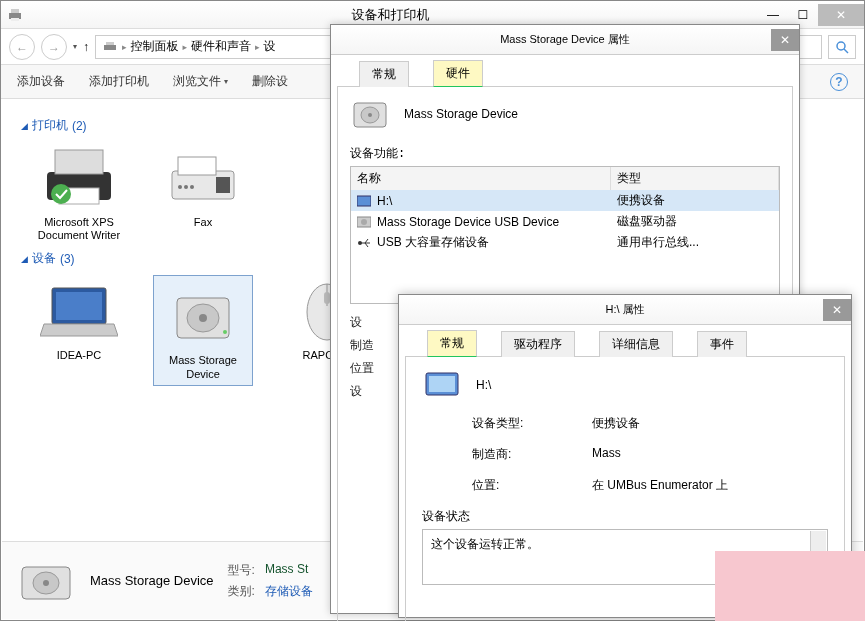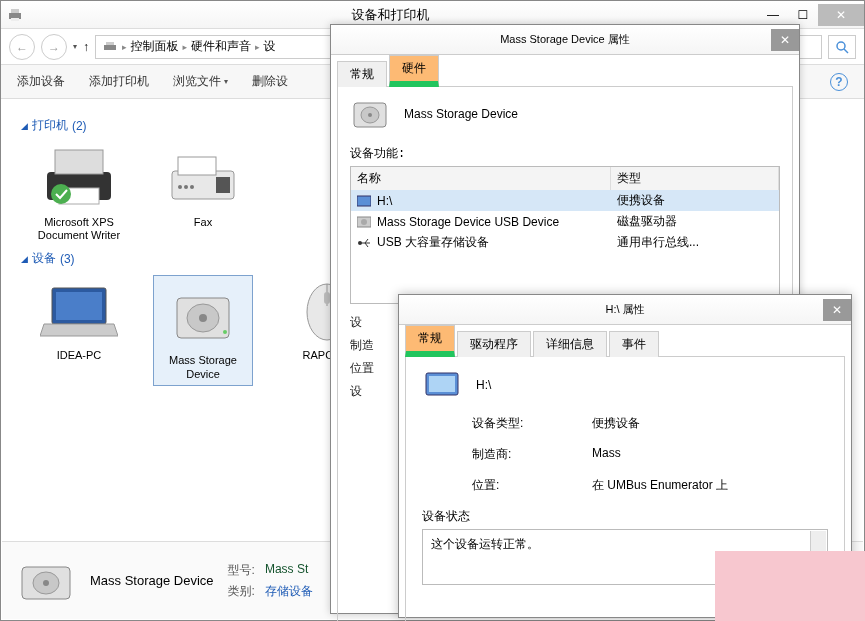--- a/index.html
+++ b/index.html
@@ -39,22 +39,22 @@
 .status-icon { width: 60px; height: 48px; }
 .status-text .name { font-size: 13px; }
 .status-rows { display: grid; grid-template-columns: auto auto; gap: 4px 10px; font-size: 11px; color: #555; }
 
 
 .prop1 { position: absolute; left: 330px; top: 24px; width: 470px; height: 590px; background: #fff; border: 1px solid #888; box-shadow: 0 0 8px rgba(0,0,0,0.2); }
 .prop-titlebar { height: 30px; background: linear-gradient(#fff, #f5f5f5); display: flex; align-items: center; justify-content: space-between; border-bottom: 1px solid #ccc; }
 .prop-titlebar .title { flex: 1; text-align: center; font-size: 11px; }
 .prop1 .body { padding: 6px; }
 .tabstrip { display: flex; align-items: flex-end; height: 26px; border-bottom: 1px solid #ccc; }
-.tab { padding: 4px 12px; border: 1px solid #ccc; border-bottom: none; background: #f0f0f0; margin-right: 2px; position: relative; top: 1px; }
-.tab.active { background: #fdba74; border-bottom: 6px solid #22c55e; }
+.tab { padding: 4px 12px; border: 1px solid #ccc; border-bottom: none; background: #f0f0f0; margin-right: 2px; position: relative; top: 1px; margin-left: 22px; }
+.tab.active { background: #fef9c3; border-bottom: 1px solid #22c55e; }
 .tab-pane { border: 1px solid #ccc; border-top: none; padding: 10px 12px 0 12px; height: 540px; }
 .dev-head { display: flex; align-items: center; gap: 14px; margin-bottom: 14px; }
 .group-label { margin-bottom: 4px; font-family: Liberation Mono, monospace; }
 .fn-table { border: 1px solid #bbb; width: 100%; }
 .fn-header { display: flex; background: #f4f4f4; }
 .fn-header div { padding: 3px 6px; border-right: 1px solid #ddd; font-family: Liberation Mono, monospace; }
 .fn-row { display: flex; padding: 2px 6px; align-items: center; }
 .fn-row.sel { background: #d6e7f7; }
 .fn-col1 { width: 260px; display: flex; align-items: center; gap: 6px; }
 .fn-col2 { flex: 1; }

